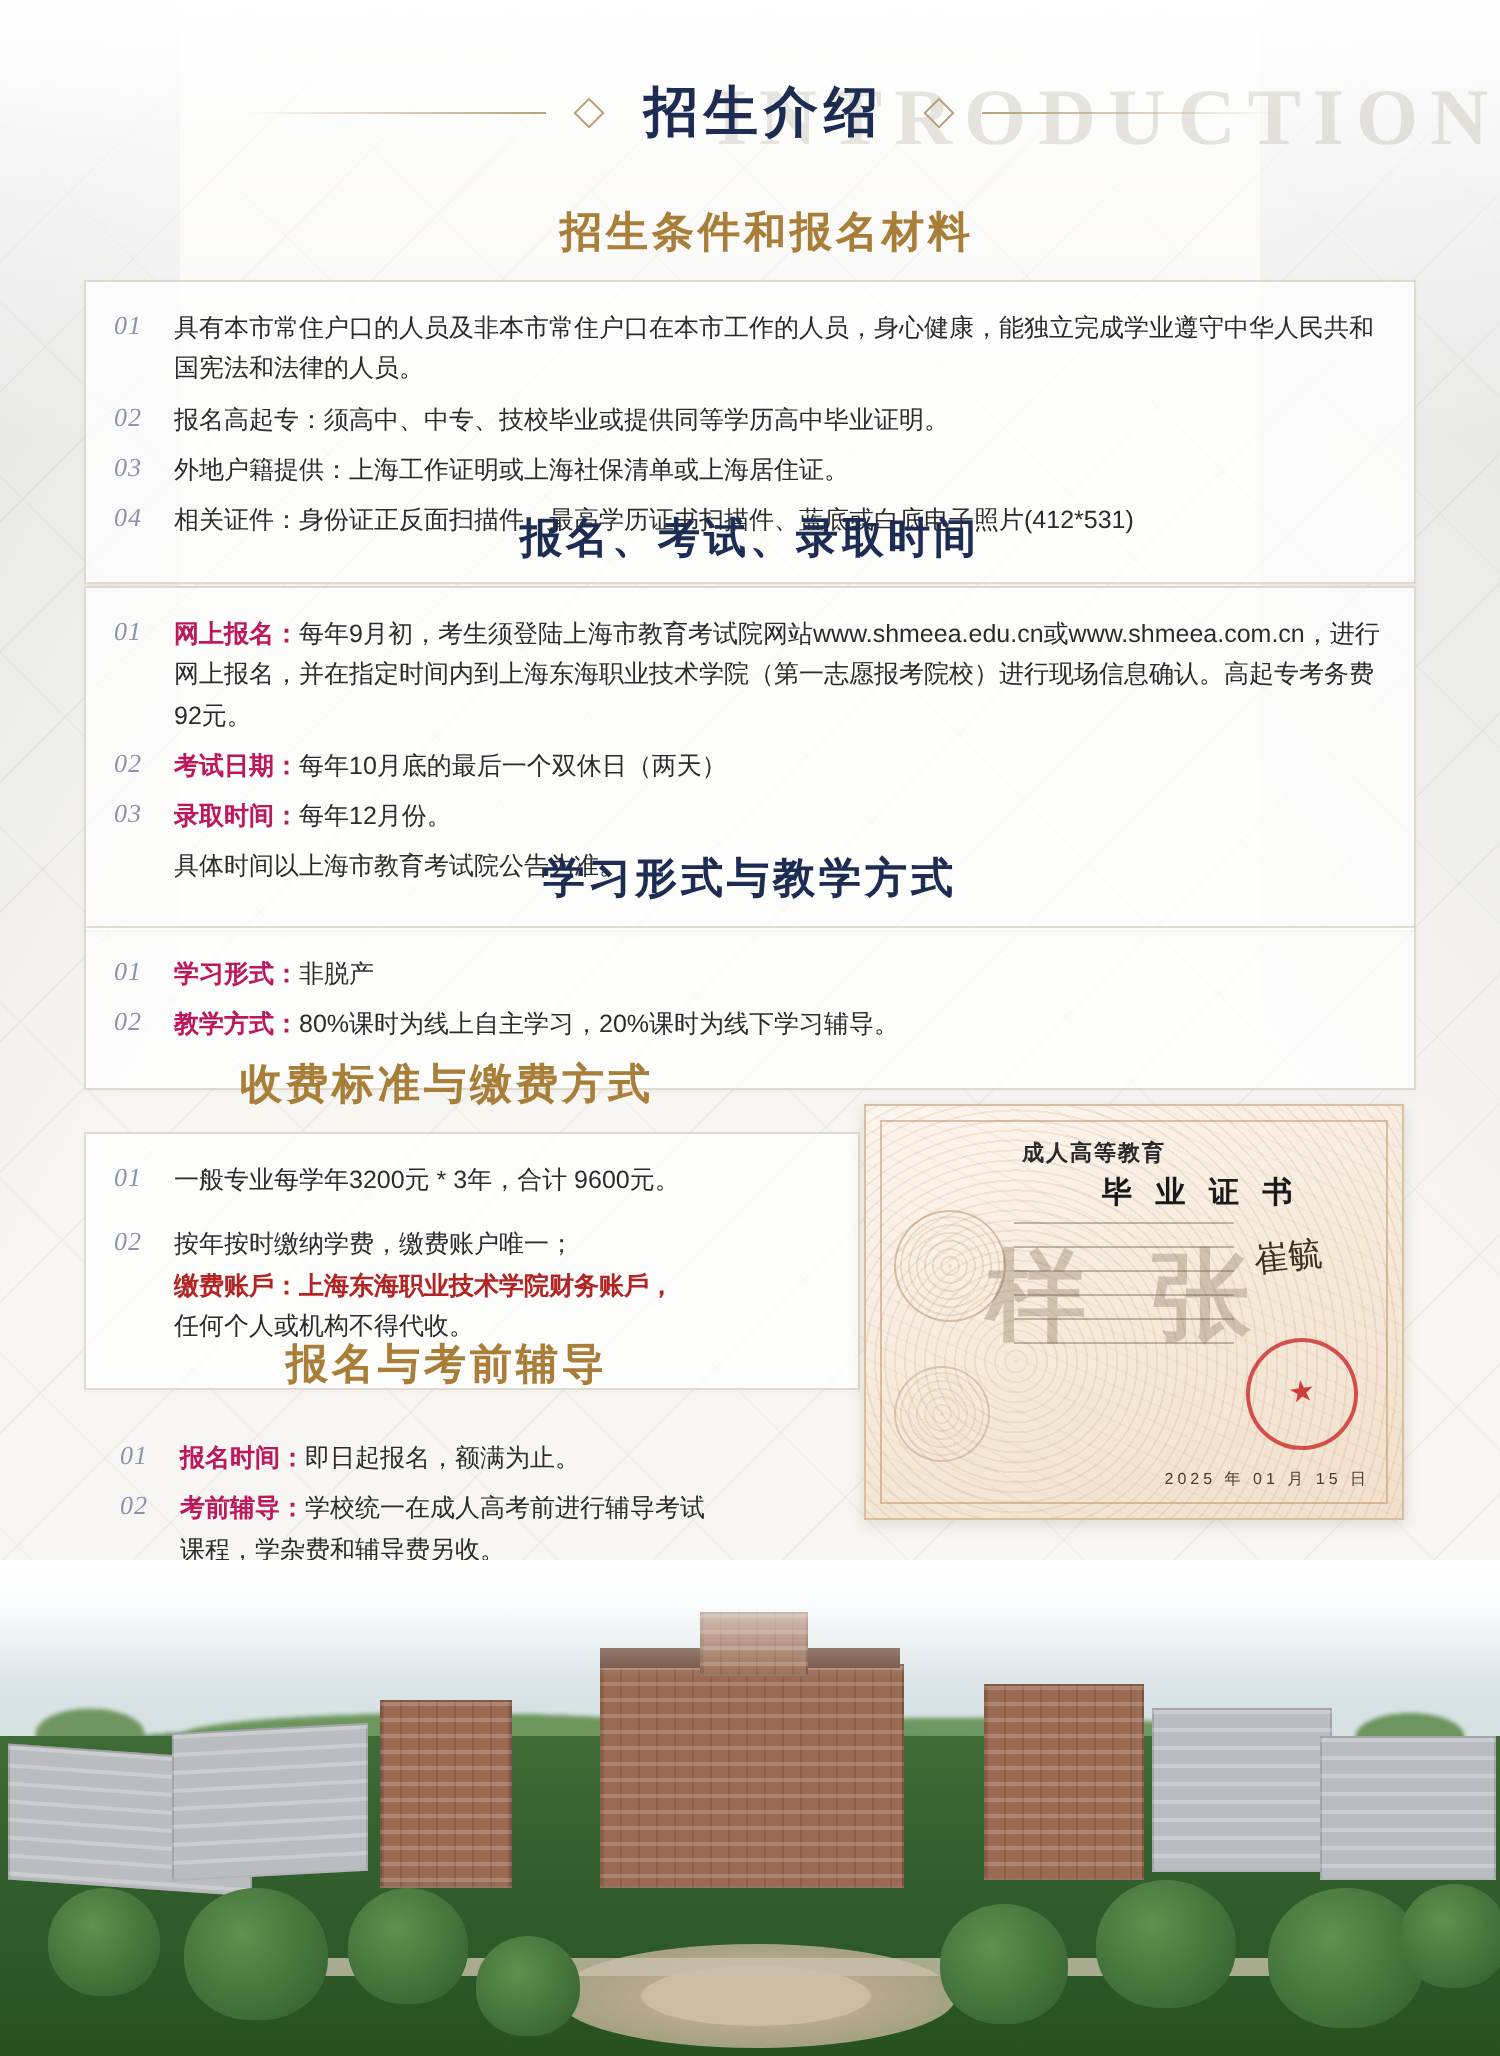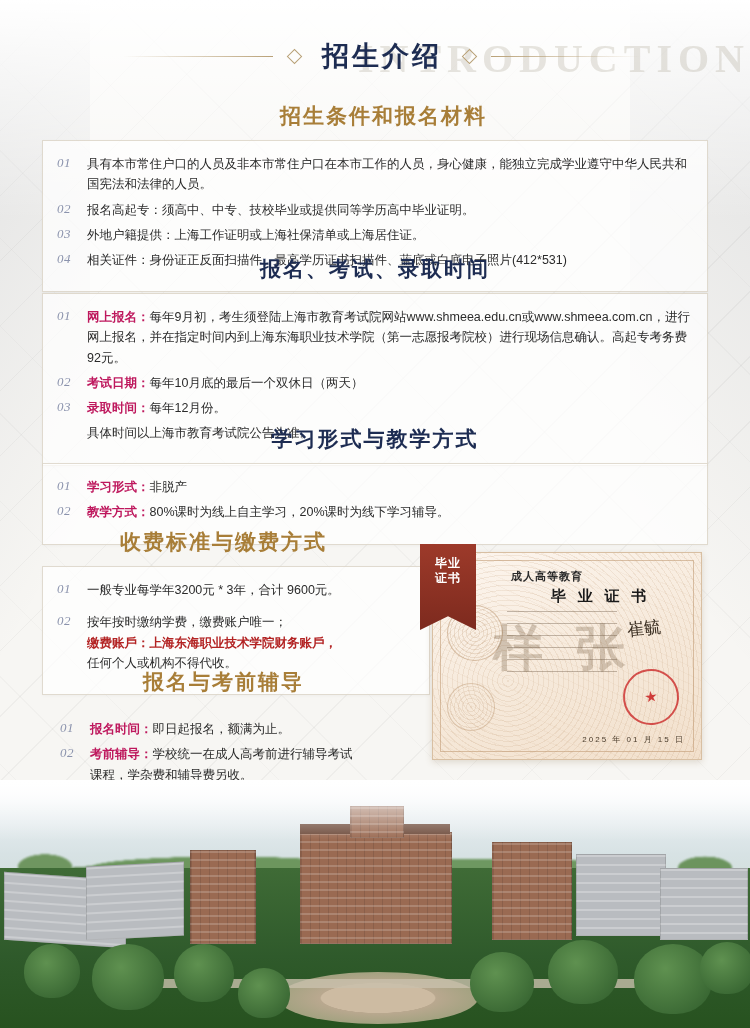--- a/index.html
+++ b/index.html
@@ -294,21 +294,20 @@
         <div class="cert-line"></div>
         <div class="cert-line"></div>
     </div>
     <div class="cert-sample">样 张</div>
     <div class="cert-sign">崔毓</div>
     <div class="cert-stamp">
       <span class="cert-star">★</span>
     </div>
     <div class="cert-date">2025 年 01 月 15 日</div>
   </div>
-  <div class="ribbon">毕业<br>证书</div>
 </div>
 
 <div class="photo">
   <div class="sky"></div>
   <div class="treeline"></div>
   <div class="ground"></div>
 
   <div class="bldg grey" style="left:4px;top:96px;width:120px;height:66px;transform:skewY(4deg);"></div>
   <div class="bldg grey" style="left:86px;top:84px;width:96px;height:72px;transform:skewY(-3deg);"></div>
   <div class="bldg" style="left:190px;top:70px;width:64px;height:92px;"></div>

